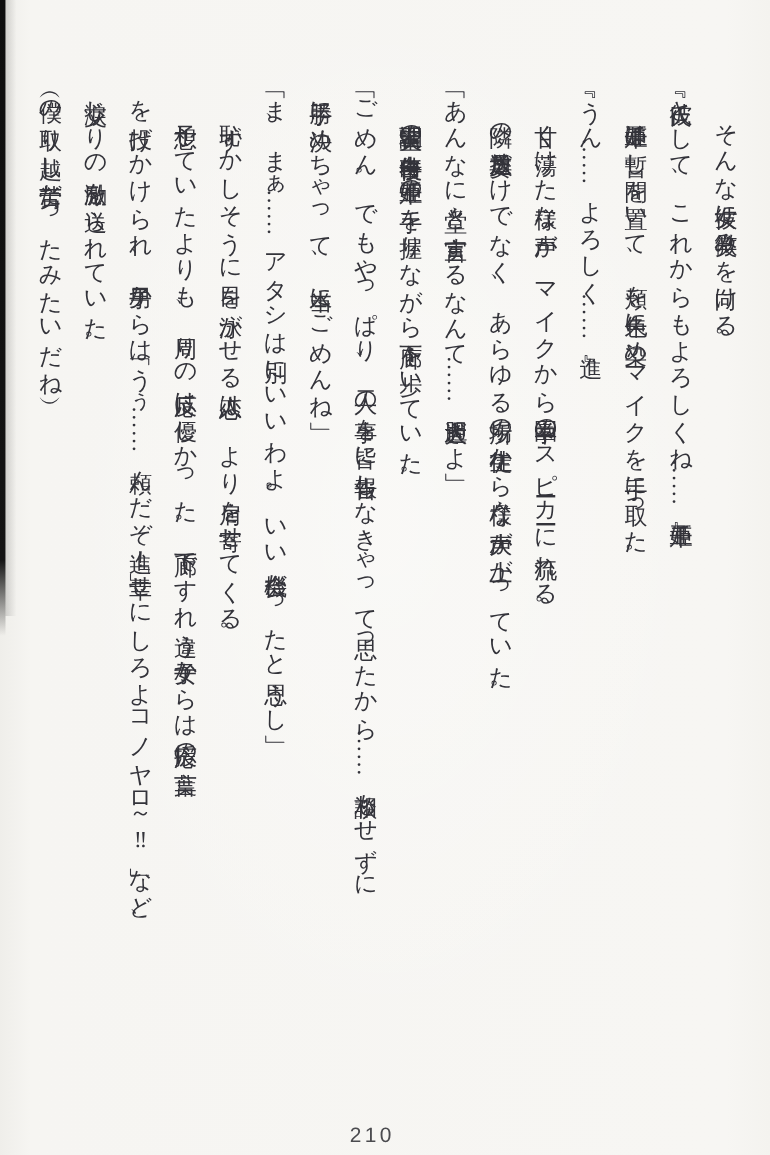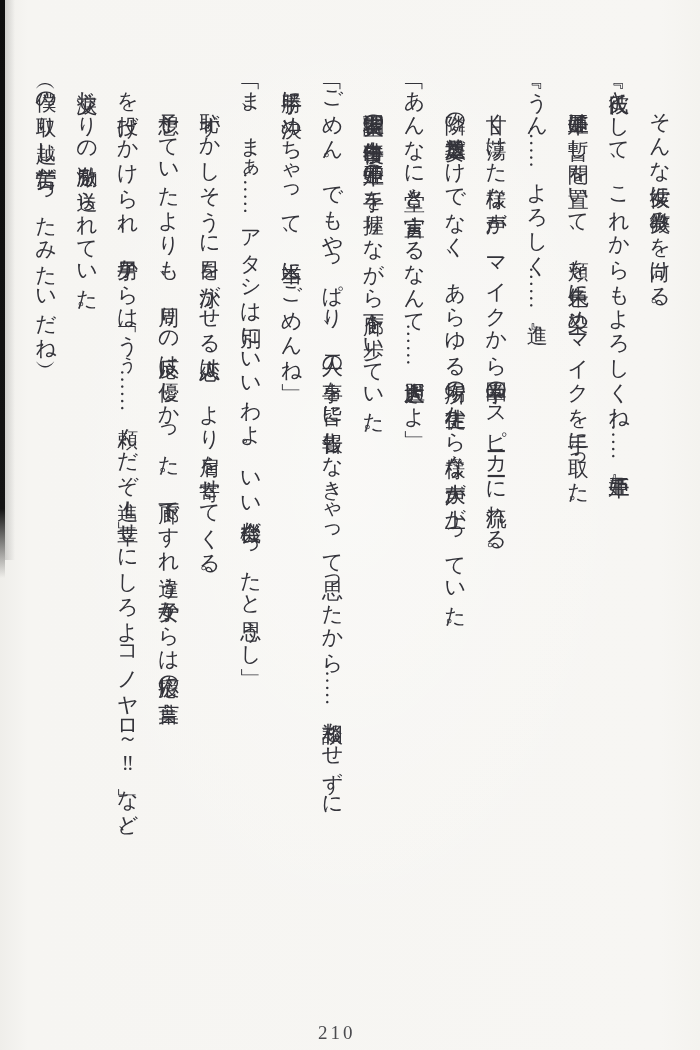--- a/index.html
+++ b/index.html
@@ -49,21 +49,21 @@
     color: #33333a;
     text-rendering: optimizeLegibility;
   }
   .tcol {
     white-space: nowrap;
   }
   .page-number {
     position: absolute;
     left: 318px;
     top: 1022px;
-    font-family: Liberation Serif, serif;
+    font-family: Liberation Sans, sans-serif;
     font-size: 19px;
     letter-spacing: 3px;
     color: #4b4b4f;
   }
 </style>
 </head>
 <body>
 
 <div class="page">
 

